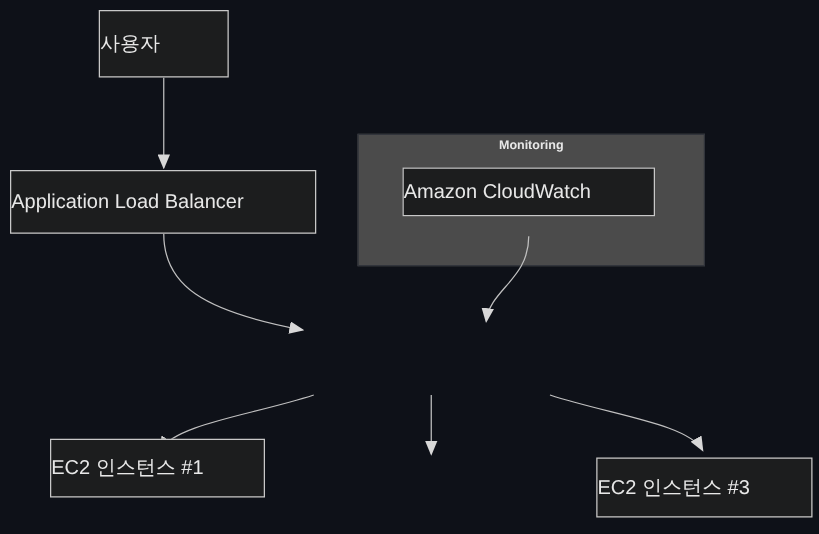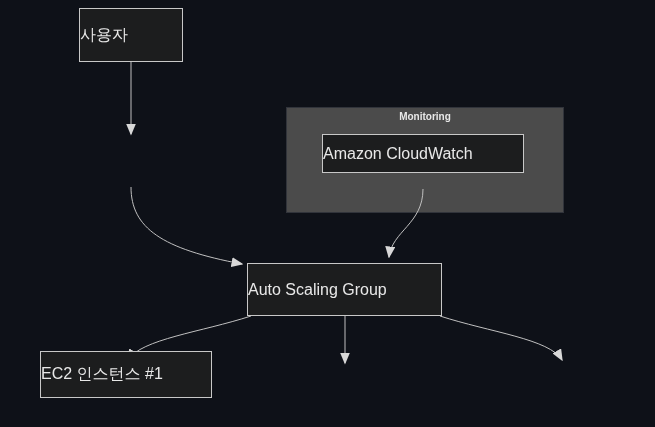--- a/index.html
+++ b/index.html
@@ -86,28 +86,31 @@
     <path class="edge" d="M423,189 C423,224 392,231 389,257" marker-end="url(#arrow)"></path>
     <path class="edge" d="M251,316 C202,332 141,339 128,360" marker-end="url(#arrow)"></path>
     <path class="edge" d="M345,316 L345,363" marker-end="url(#arrow)"></path>
     <path class="edge" d="M440,316 C489,332 550,339 562,360" marker-end="url(#arrow)"></path>
   </svg>
 
   <div class="node" id="n-user">
     <span>사용자</span>
   </div>
 
+  <div class="node" id="n-alb">
+    <span>Application Load Balancer</span>
+  </div>
 
   <div class="node" id="n-cloudwatch">
     <span>Amazon CloudWatch</span>
   </div>
 
-  <div class="node" id="n-asg">
-    <span>Auto Scaling Group</span>
-  </div>
 
   <div class="node" id="n-ec2-1">
     <span>EC2 인스턴스 #1</span>
   </div>
 
 
+  <div class="node" id="n-ec2-3">
+    <span>EC2 인스턴스 #3</span>
+  </div>
 
 </div>
 
 </body></html>

